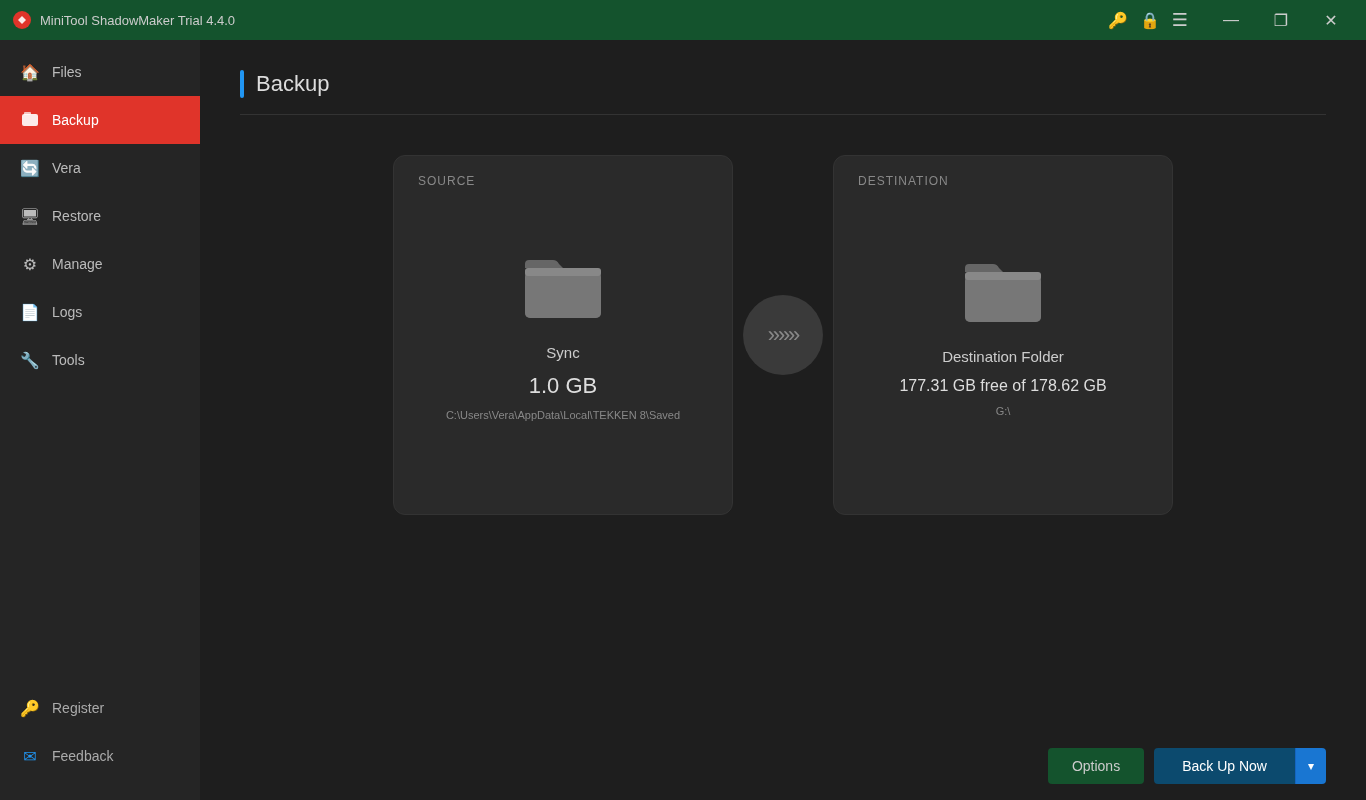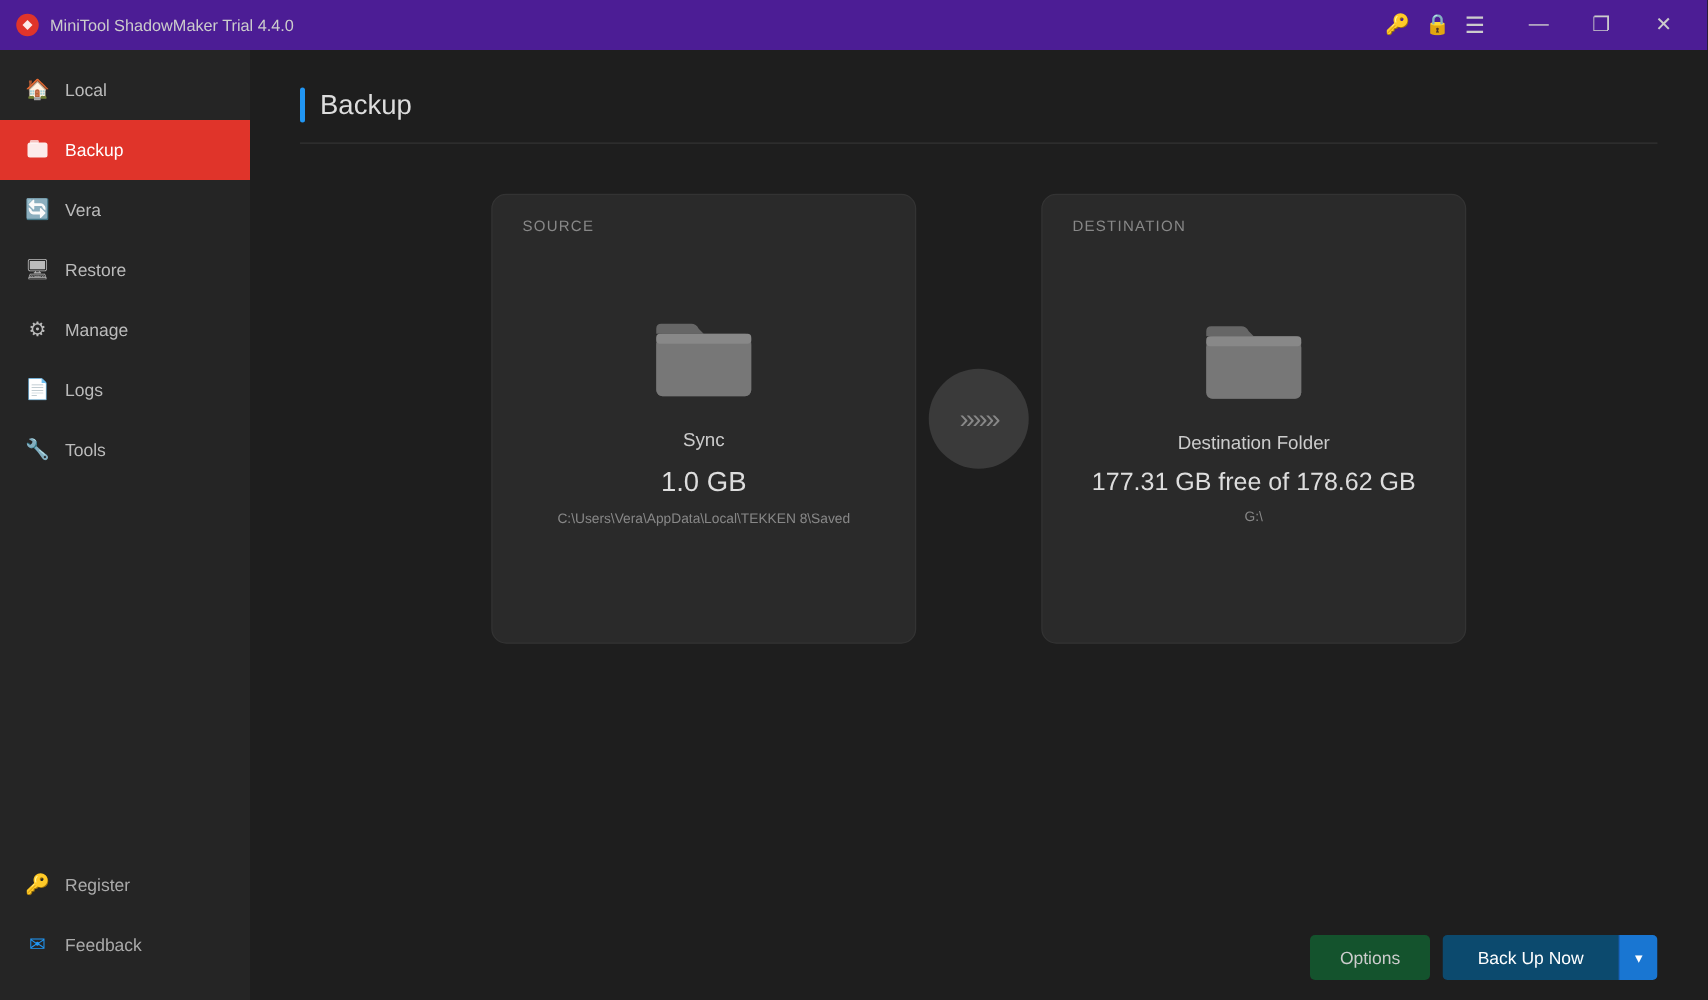--- a/index.html
+++ b/index.html
@@ -10,21 +10,21 @@
       font-family: 'Segoe UI', Arial, sans-serif;
       color: #ccc;
       overflow: hidden;
       display: flex;
       flex-direction: column;
     }
 
     
     .titlebar {
       height: 40px;
-      background: #4c1d95;
+      background: #14532d;
       display: flex;
       align-items: center;
       padding: 0 12px;
       justify-content: space-between;
       flex-shrink: 0;
     }
     .titlebar-left {
       display: flex;
       align-items: center;
       gap: 8px;
@@ -194,21 +194,21 @@
       font-weight: 500;
       margin-bottom: 10px;
     }
     .card-path {
       font-size: 11px;
       color: #888;
       text-align: center;
       word-break: break-all;
     }
     .card-free {
-      font-size: 20px;
+      font-size: 16px;
       color: #ddd;
       font-weight: 500;
       margin-bottom: 10px;
       text-align: center;
     }
 
     
     .arrow-connector {
       width: 80px;
       height: 80px;
@@ -299,21 +299,21 @@
   </div>
 </div>
 
 <div class="app-body">
 
   <div class="sidebar">
     <div class="sidebar-nav">
 
       <div class="sidebar-item">
         <span class="icon">🏠</span>
-        <span>Local</span>
+        <span>Files</span>
       </div>
 
       <div class="sidebar-item active">
         <span class="icon">
           <svg width="18" height="18" viewBox="0 0 18 18" fill="none">
             <rect x="1" y="3" width="16" height="12" rx="2" fill="white" opacity="0.9"></rect>
             <rect x="3" y="1" width="7" height="3" rx="1" fill="white" opacity="0.7"></rect>
           </svg>
         </span>
         <span>Backup</span>

